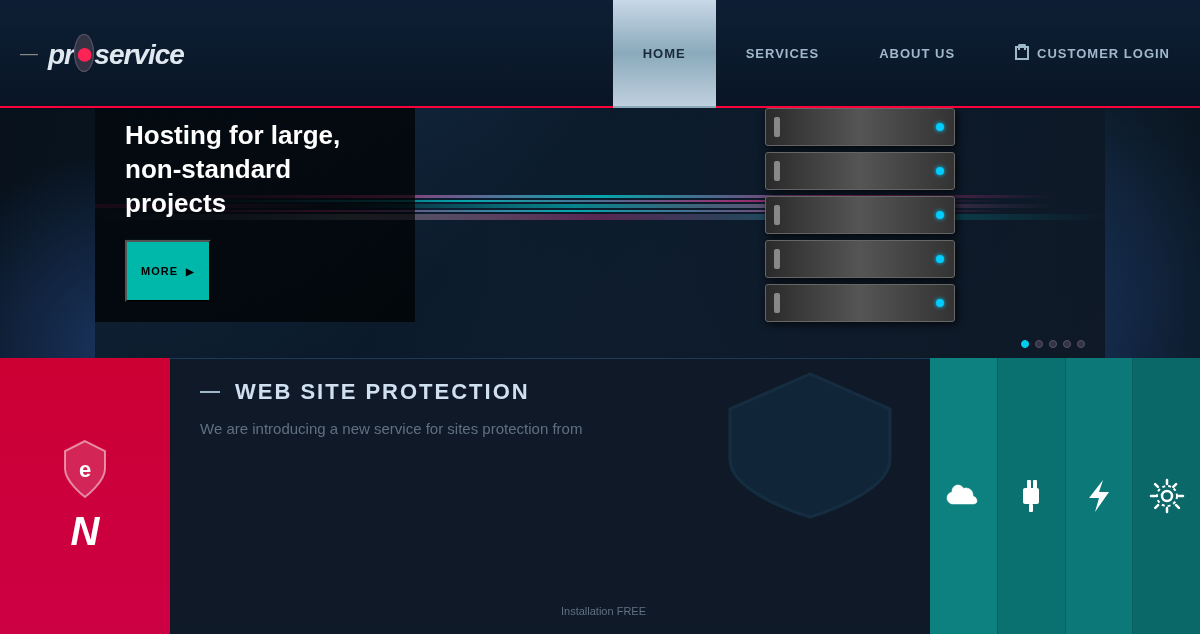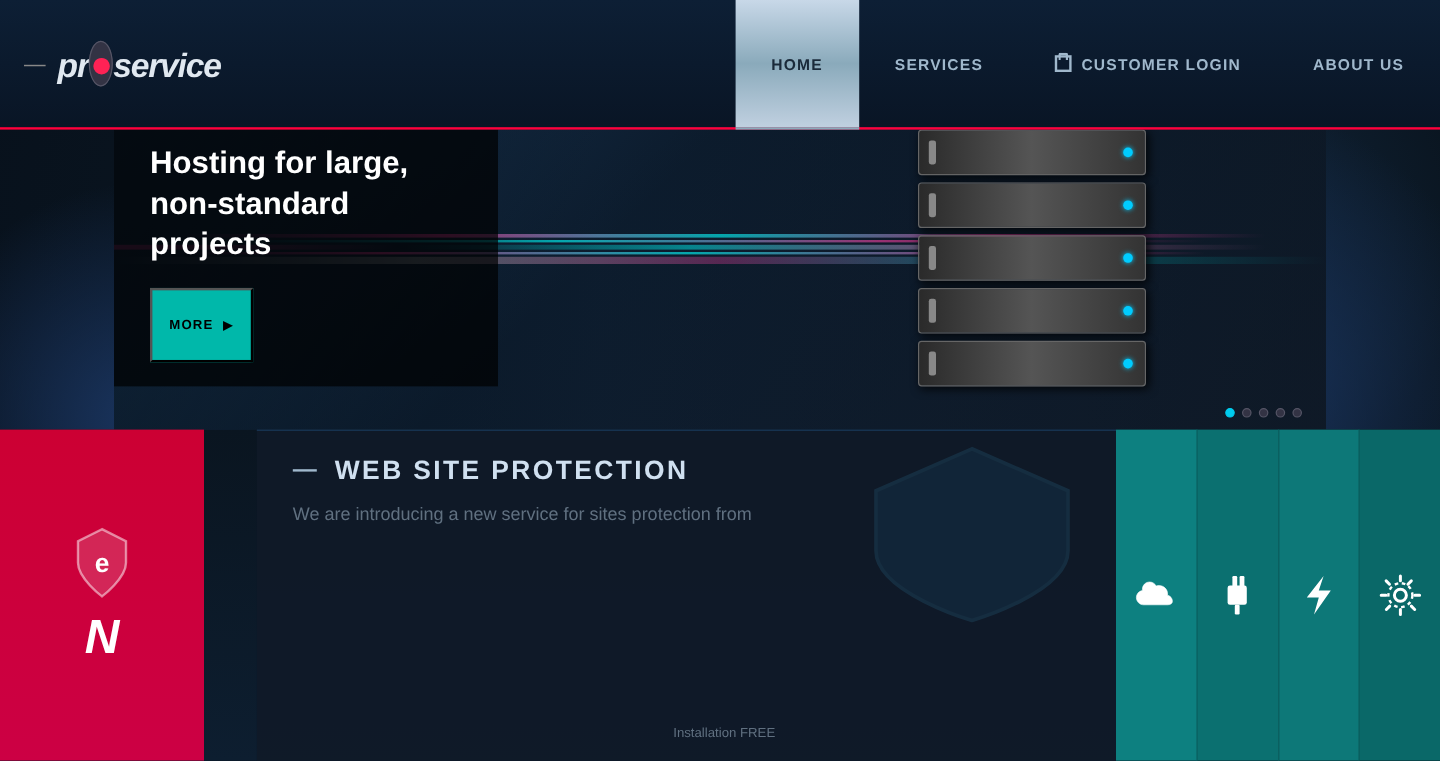--- a/index.html
+++ b/index.html
@@ -306,21 +306,20 @@
       font-style: italic;
     }
 
     
     .main-content {
       flex: 1;
       padding: 20px 30px;
       background: rgba(15, 25, 40, 0.9);
       border-top: 1px solid #1a3a5a;
       position: relative;
-      margin-left: 44px;
     }
 
     .section-title-row {
       display: flex;
       align-items: center;
       gap: 15px;
       margin-bottom: 12px;
     }
 
     .title-dash {
@@ -396,27 +395,27 @@
 <header class="header">
   <div class="logo-area">
     <span class="logo-dash">—</span>
     <div class="logo-text">
       <span class="pro">pr</span><span class="dot">●</span><span class="managed">service</span>
     </div>
   </div>
   <nav>
     <a class="nav-item active">HOME</a>
     <a class="nav-item">SERVICES</a>
+    <a class="nav-item">ABOUT US</a>
     <a class="nav-item customer-login">
       <span style="border:2px solid #a0b8cc;width:14px;height:14px;display:inline-block;position:relative;">
         <span style="position:absolute;left:50%;top:-4px;transform:translateX(-50%);width:8px;height:6px;border:2px solid #a0b8cc;border-bottom:none;border-radius:2px 2px 0 0;background:transparent;display:block;"></span>
       </span>
       <span>CUSTOMER LOGIN</span>
     </a>
-    <a class="nav-item">ABOUT US</a>
   </nav>
 </header>
 
 <div class="hero">
   <div class="hero-bg"></div>
 
   <div class="glitch-lines">
     <div class="glitch-line" style="background:linear-gradient(to right, transparent, #ff44aa, #00ffff, #ff44aa, transparent); width:90%; margin-left:5%;"></div>
     <div class="glitch-line" style="background:linear-gradient(to right, transparent, #00ffff, #ff44aa, transparent); width:80%; margin-left:10%;height:2px;"></div>
     <div class="glitch-line" style="background:linear-gradient(to right, #ff44aa, transparent, #00ffff, #ff88cc, transparent); width:95%;height:4px;opacity:0.6;"></div>

